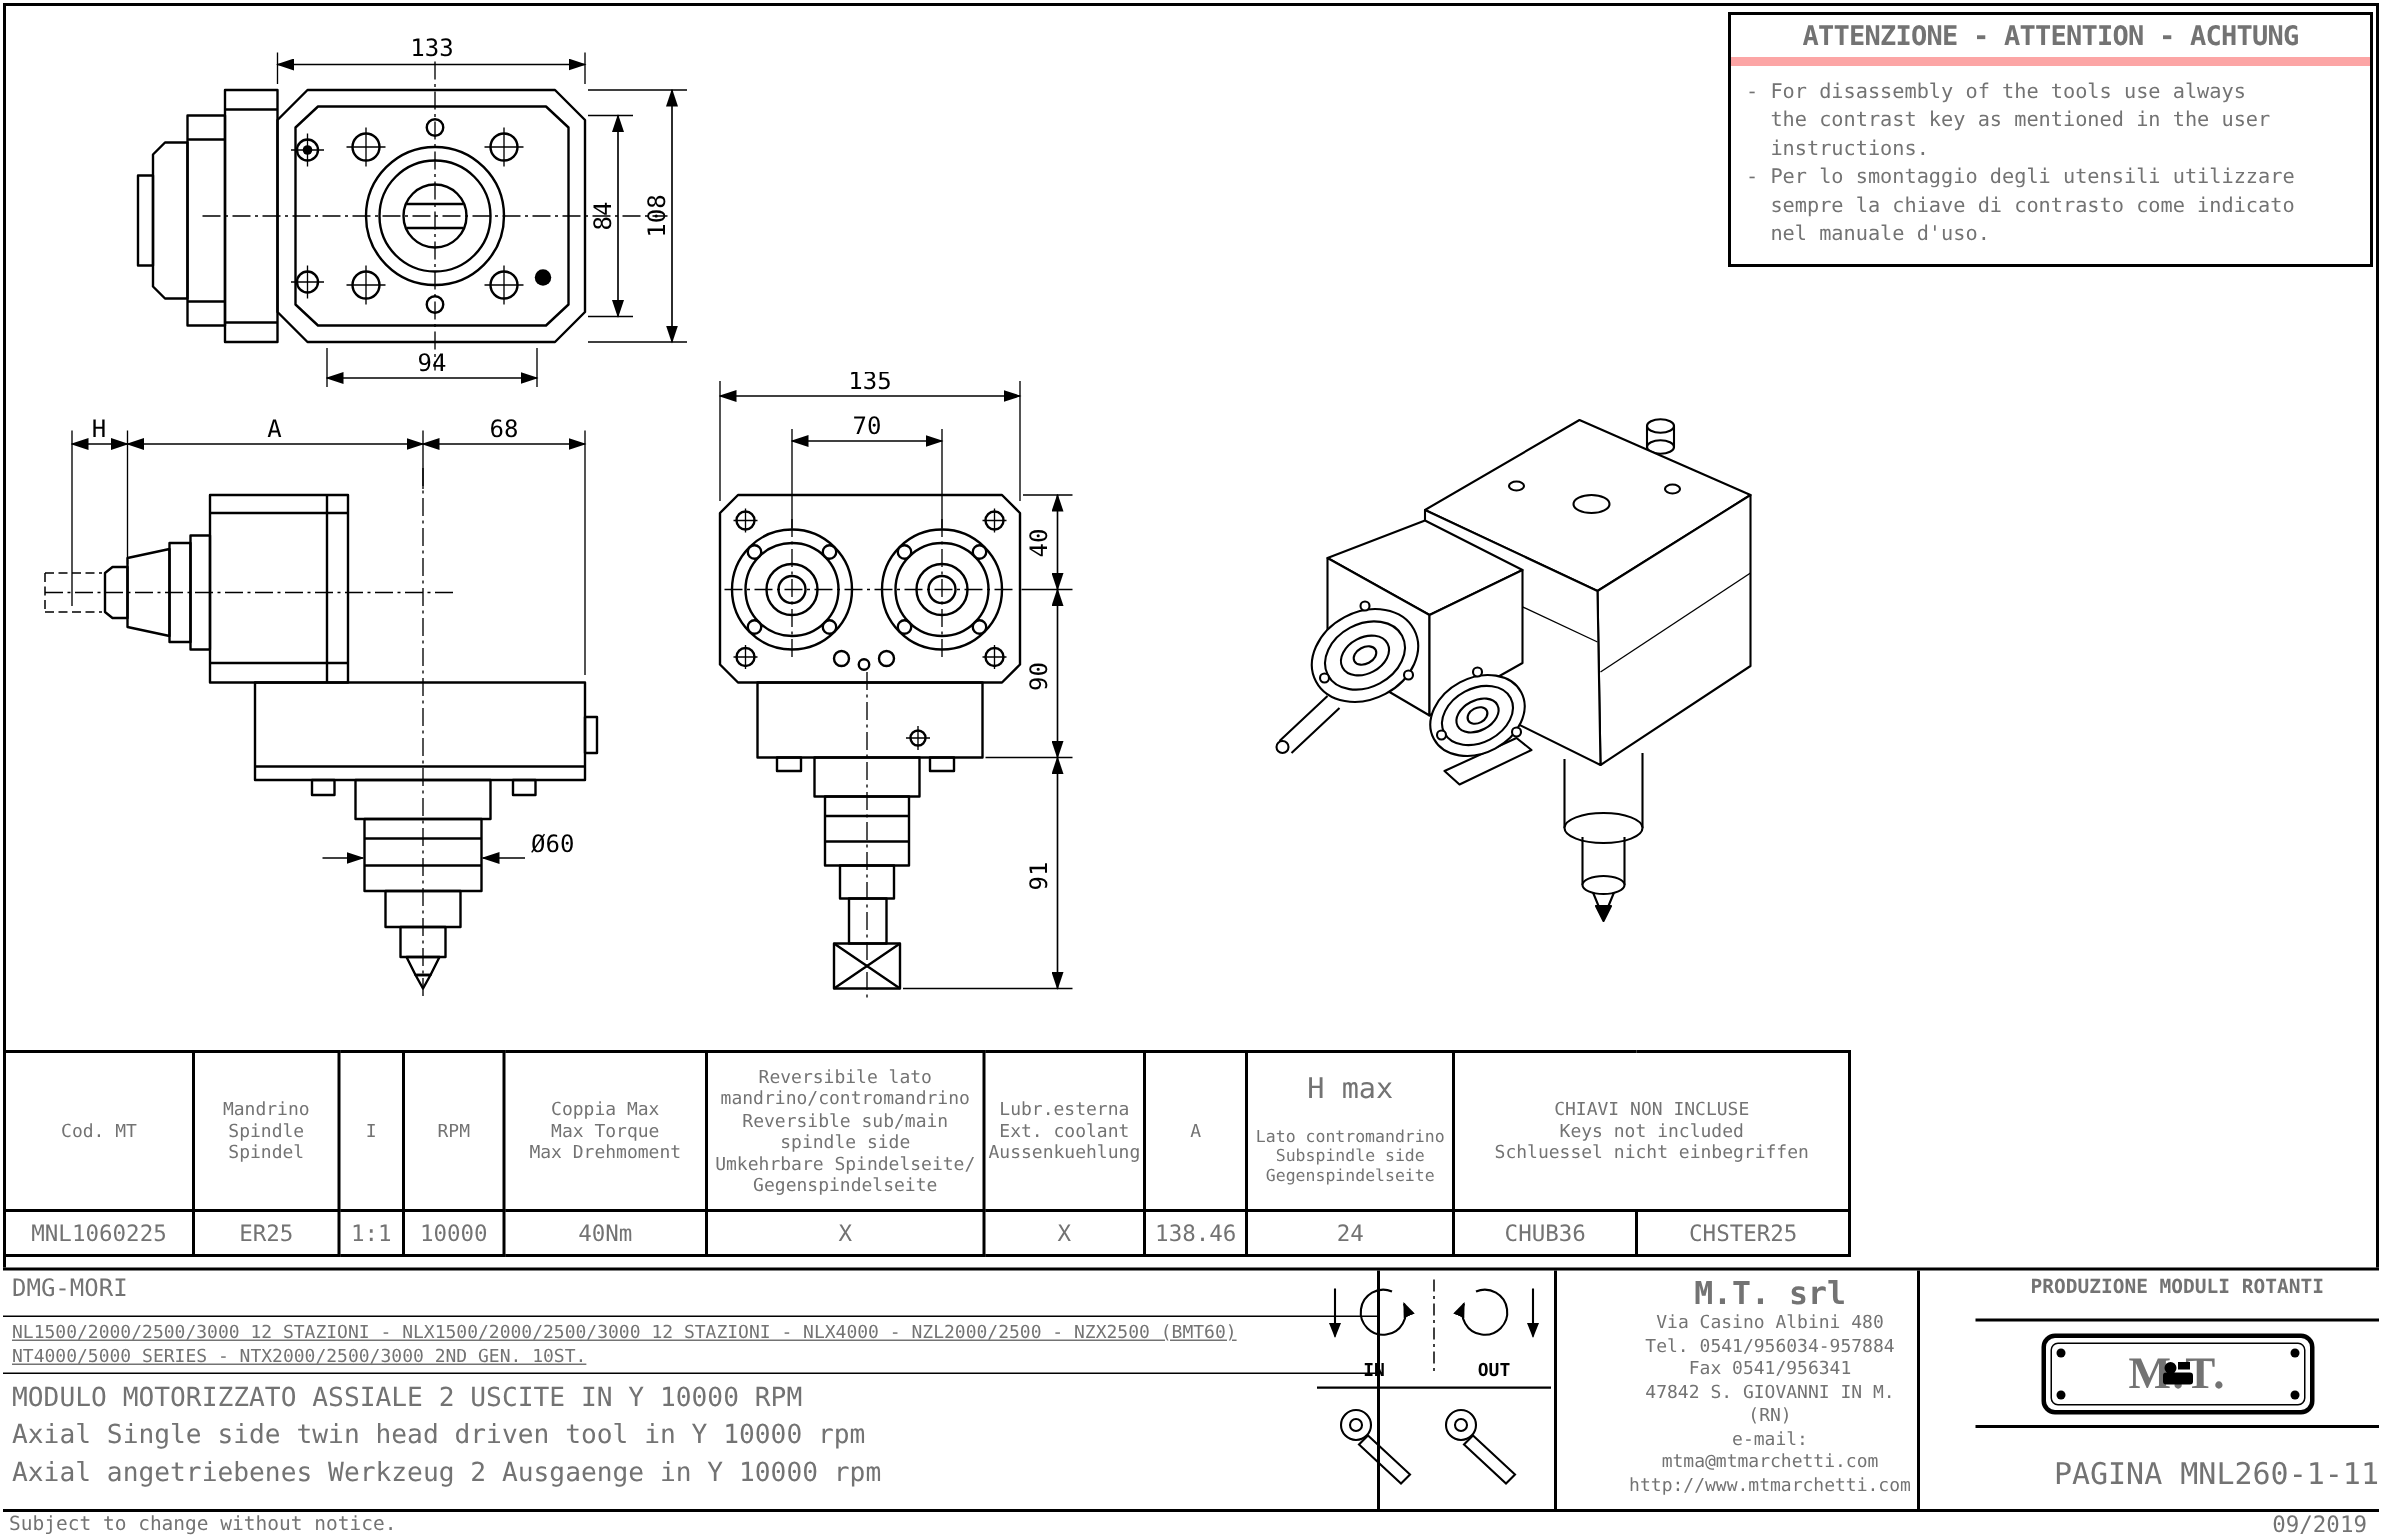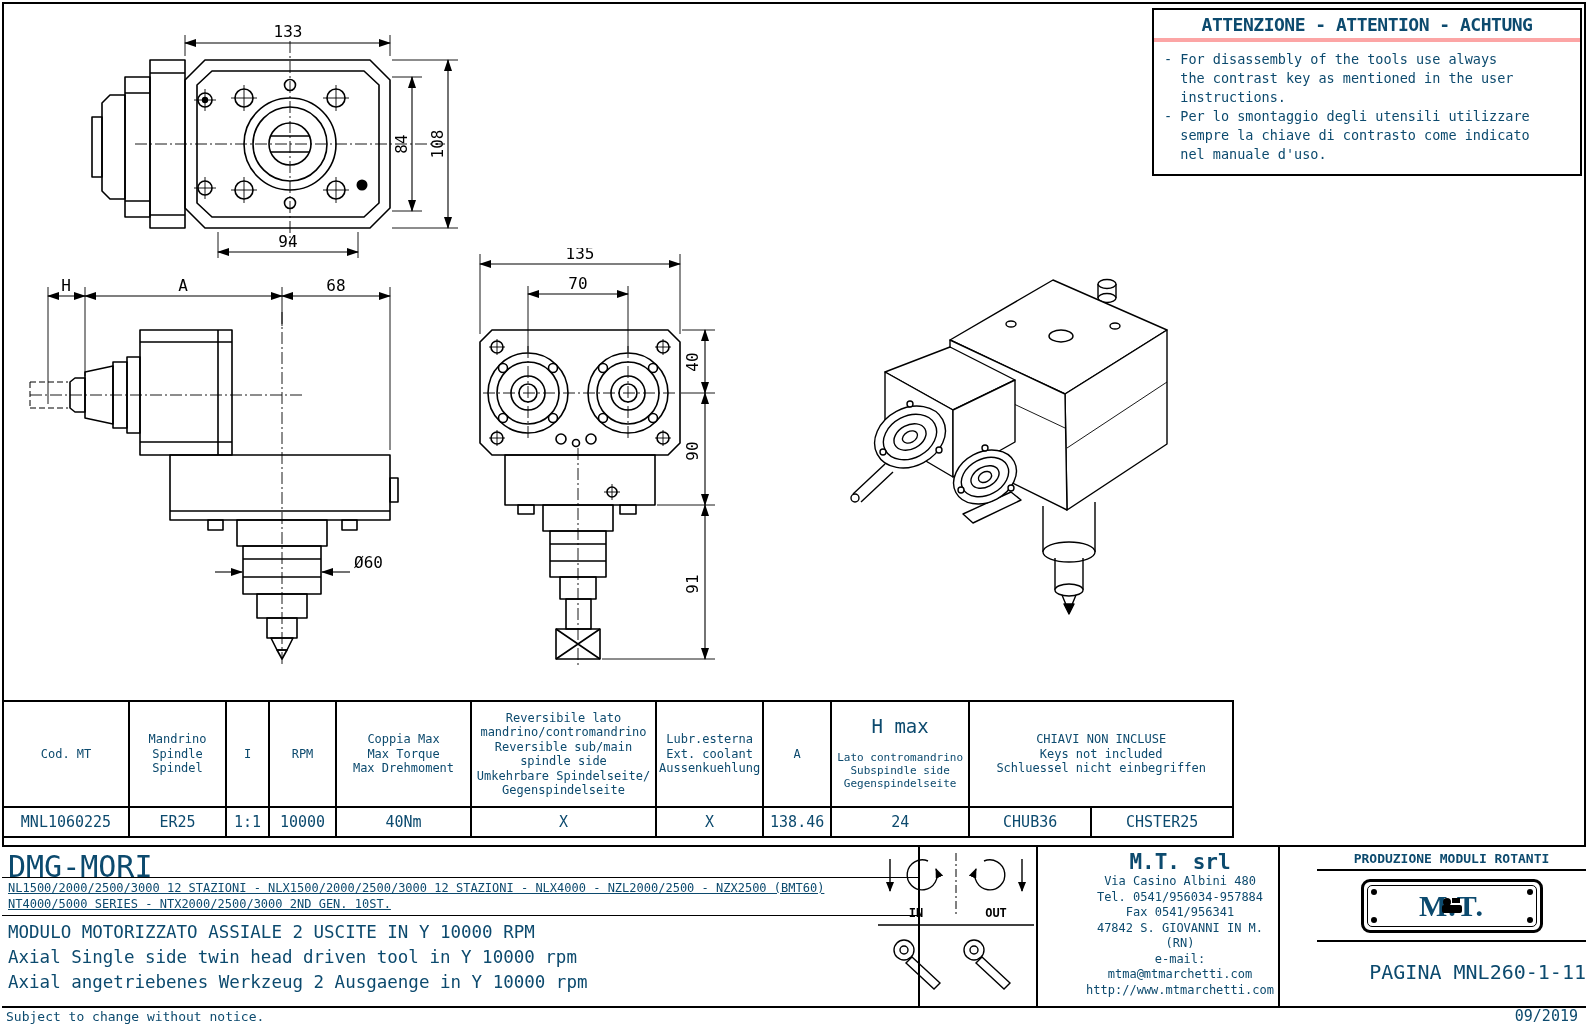--- a/index.html
+++ b/index.html
@@ -1,63 +1,63 @@
 <!DOCTYPE html>
 <html><head>
 <meta charset="utf-8">
 <style>
   *{margin:0;padding:0;box-sizing:border-box}
   html,body{background:#fff}
-  .page{position:relative;width:1588px;height:1024px;background:#fff;color:#0c4a6e;
+  .page{position:relative;width:1588px;height:1024px;background:#fff;color:#737373;
         font-family:"DejaVu Sans Mono",monospace;overflow:hidden}
   .sheet-border{position:absolute;left:2px;top:2px;width:1584px;height:1006px;border:2px solid #000}
   .page svg{position:absolute;font-family:"DejaVu Sans Mono",monospace}
 
   
   .p{stroke:#000;stroke-width:1.6;fill:none;stroke-linejoin:round}
   .d{stroke:#000;stroke-width:1.1;fill:none}
   .t{stroke:#000;stroke-width:0.9;fill:none}
   .cl{stroke:#000;stroke-width:0.9;fill:none;stroke-dasharray:12 3 2 3}
   .hd{stroke:#000;stroke-width:1;fill:none;stroke-dasharray:6 3}
   .dim{font-size:16px;fill:#000}
 
   
   .attention{position:absolute;left:1152px;top:8px;width:430px;border:2px solid #000;background:#fff}
   .att-title{font-weight:bold;font-size:18px;text-align:center;letter-spacing:-0.5px;
-             padding:4px 0 3px;border-bottom:4px solid #fca5a5}
+             padding:4px 0 3px;border-bottom:6px solid #fca5a5}
   .att-body{padding:8px 4px 10px 10px;font-size:13.5px;line-height:19px}
   .att-item{white-space:pre}
 
   
   .spec{position:absolute;left:2px;top:700px;border-collapse:collapse;table-layout:fixed;background:#fff}
   .spec td{border:2px solid #000;text-align:center;vertical-align:middle;white-space:pre-line;
            font-size:12px;line-height:14.5px;padding:0 2px}
   .spec tr.hdr td{height:106px}
   .spec tr.data td{height:30px;font-size:15px;line-height:15px}
   .td-cod{font-size:20px;text-align:left;padding-left:8px}
   .td-cod-d{text-align:left;padding-left:8px}
   .f15{font-size:15px}.f16{font-size:16px}
   .keys{font-size:14px;line-height:18px}
   .hmax-t{font-size:19px;margin-bottom:3px}
   .hmax-s{font-size:11px;line-height:13px}
 
   
   .footer{position:absolute;left:2px;top:845px;width:1584px;height:161px;border-top:2px solid #000;background:#fff}
   .f-left{position:absolute;left:0;top:0;width:918px;height:100%;border-right:2px solid #000}
-  .f-brand{font-size:30px;height:31px;padding:2px 0 0 6px;border-bottom:1px solid #000}
+  .f-brand{font-size:16px;height:31px;padding:2px 0 0 6px;border-bottom:1px solid #000}
   .f-machines{height:38px;padding:2px 0 2px 6px;font-size:12px;line-height:16px;border-bottom:1px solid #000}
   .f-machines div{text-decoration:underline;white-space:nowrap}
   .f-desc{padding:4px 0 0 6px;font-size:17.5px;line-height:25px}
   .f-icons{position:absolute;left:874px;top:0;width:162px;height:100%;border-right:2px solid #000}
   .f-icons svg{position:static}
   .f-mt{position:absolute;left:1080px;top:0;width:198px;height:100%;border-right:2px solid #000;text-align:center}
   .f-company{font-size:21px;font-weight:bold;padding-top:3px}
   .f-addr{font-size:12px;line-height:15.5px}
   .f-right{position:absolute;left:1315px;top:0;width:269px;height:100%}
-  .f-prod{font-size:13px;font-weight:bold;text-align:center;padding:4px 0 3px;border-bottom:2px solid #000}
+  .f-prod{font-size:13px;font-weight:bold;text-align:center;padding:4px 0 13px;border-bottom:2px solid #000}
   .f-logo{height:71px;border-bottom:2px solid #000;display:flex;align-items:center;justify-content:center}
   .mtlogo{position:relative;width:182px;height:54px;border:3px solid #000;border-radius:9px;
           display:flex;align-items:center;justify-content:center;gap:8px;background:#fff}
   .mtlogo::before{content:"";position:absolute;inset:3px;border:1px solid #000;border-radius:5px}
   .mtlogo .dot{position:absolute;width:6px;height:6px;border-radius:50%;background:#000}
   .d1{left:7px;top:7px}.d2{right:7px;top:7px}.d3{left:7px;bottom:7px}.d4{right:7px;bottom:7px}
   .mt-text{font-family:"Liberation Serif",serif;font-weight:bold;font-size:30px;letter-spacing:1px}
   .f-pagina{font-size:20px;text-align:right;padding-top:18px}
 
   .note-left{position:absolute;left:6px;top:1009px;font-size:13px}

